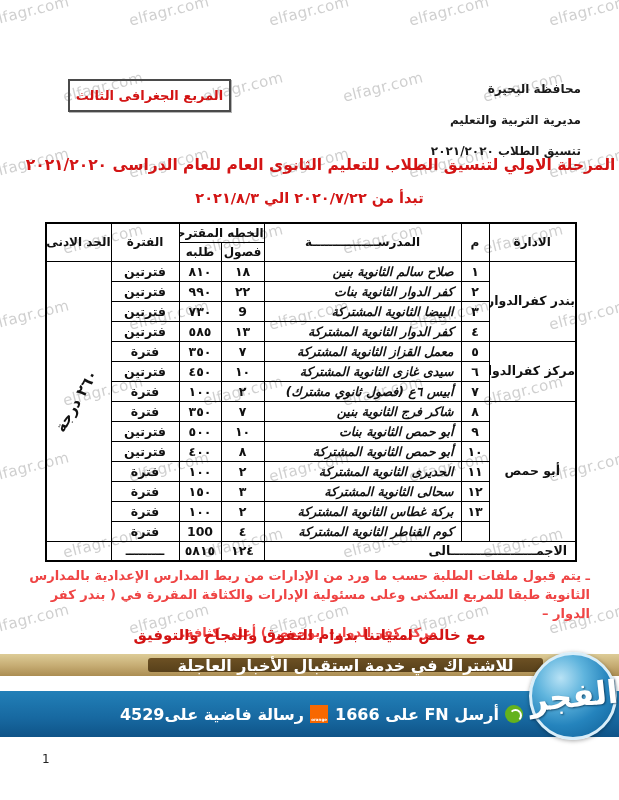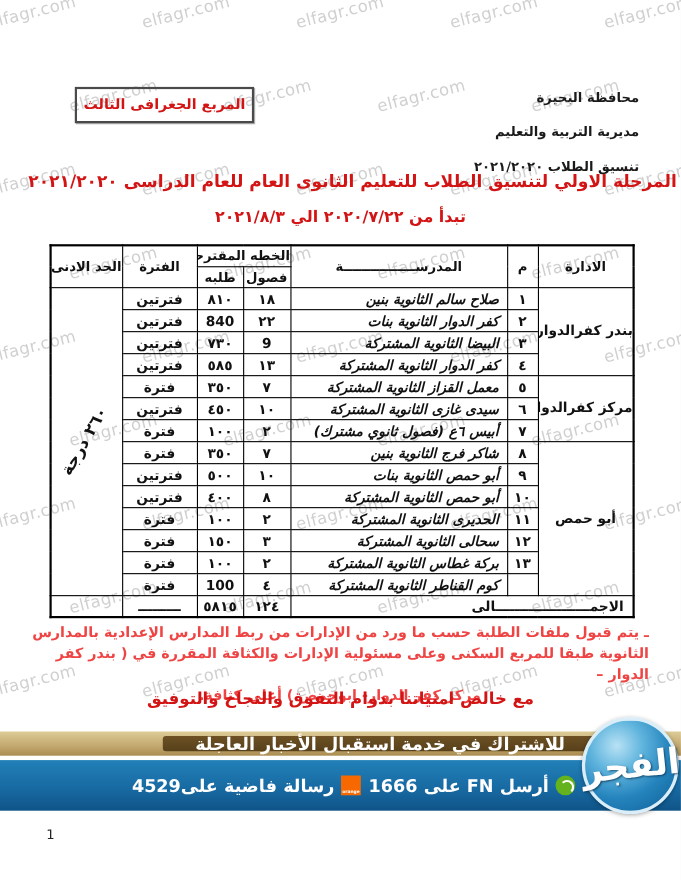--- a/index.html
+++ b/index.html
@@ -68,21 +68,21 @@
     text-align:right;
   }
   #note-block .note-line-3 { text-align:center; }
   #wishes {
     position:absolute; top:626px; left:0; right:0; text-align:center;
     direction:rtl; color:#d31414; font-weight:bold; font-size:15px;
   }
   
   #banner { position:absolute; top:653px; left:0; width:619px; height:84px; z-index:3; }
   #banner-top {
-    position:absolute; top:12px; left:0; right:0; height:22px;
+    position:absolute; top:1px; left:0; right:0; height:22px;
     background:linear-gradient(180deg,#ddcc97 0%,#c5ab72 55%,#ab8d52 100%);
   }
   #banner-top-inner {
     position:absolute; top:4px; bottom:4px; left:148px; right:76px;
     background:linear-gradient(180deg,#6d5124 0%,#57401a 100%);
     border-radius:3px; display:flex; align-items:center; justify-content:center;
     color:#fff; font-weight:bold; font-size:16px; direction:rtl;
   }
   #banner-bottom {
     position:absolute; top:38px; left:0; right:0; height:46px;
@@ -217,21 +217,21 @@
             <td class="school-cell">صلاح سالم الثانوية بنين</td>
             <td class="classes-cell">١٨</td>
             <td class="students-cell">٨١٠</td>
             <td class="period-cell">فترتين</td>
             <td class="min-cell" rowspan="14"><span class="min-rot">٢٦٠ درجة</span></td>
           </tr>
           <tr>
             <td class="num-cell">٢</td>
             <td class="school-cell">كفر الدوار الثانوية بنات</td>
             <td class="classes-cell">٢٢</td>
-            <td class="students-cell">840</td>
+            <td class="students-cell">٩٩٠</td>
             <td class="period-cell">فترتين</td>
           </tr>
           <tr>
             <td class="num-cell">٣</td>
             <td class="school-cell">البيضا الثانوية المشتركة</td>
             <td class="classes-cell">9</td>
             <td class="students-cell">٧٣٠</td>
             <td class="period-cell">فترتين</td>
           </tr>
           <tr>

